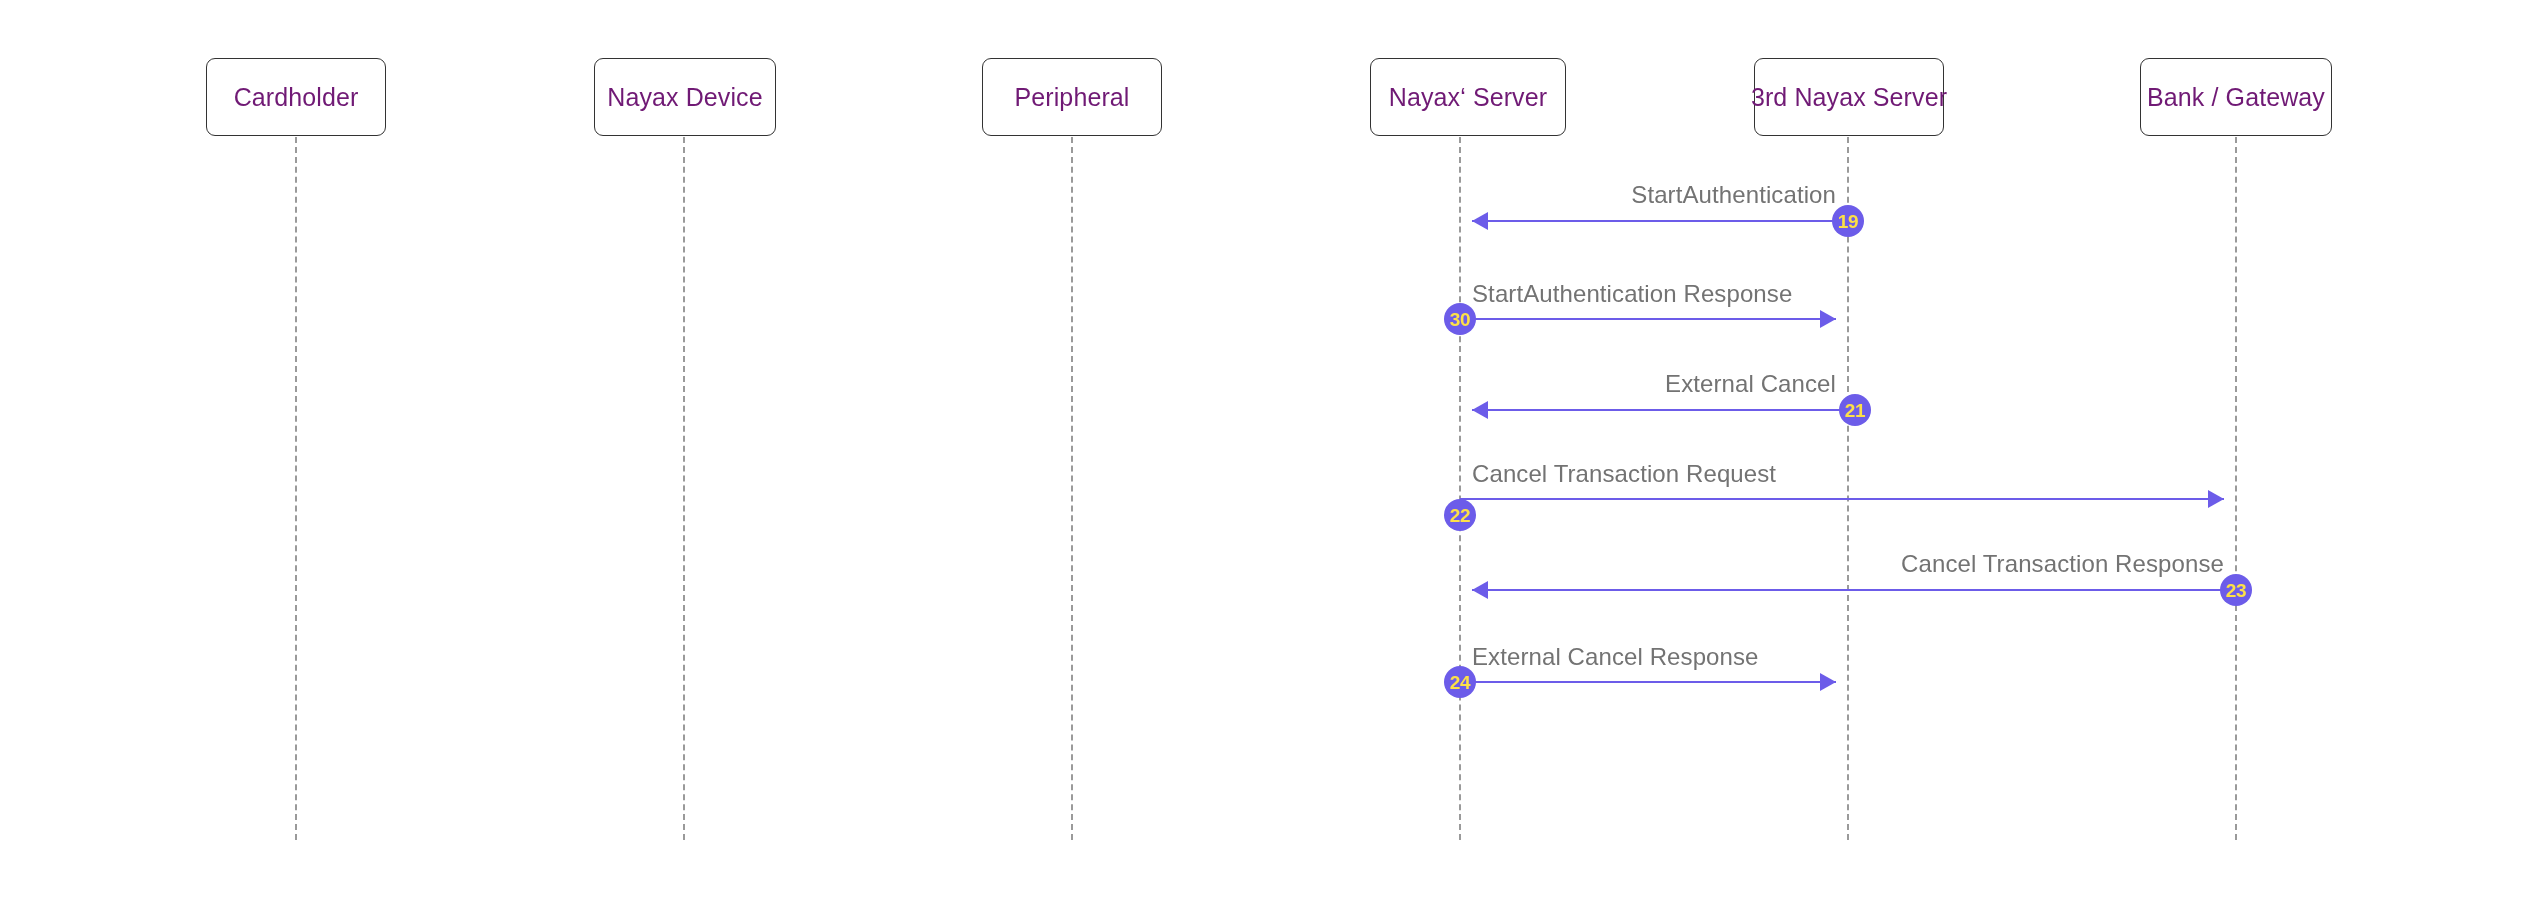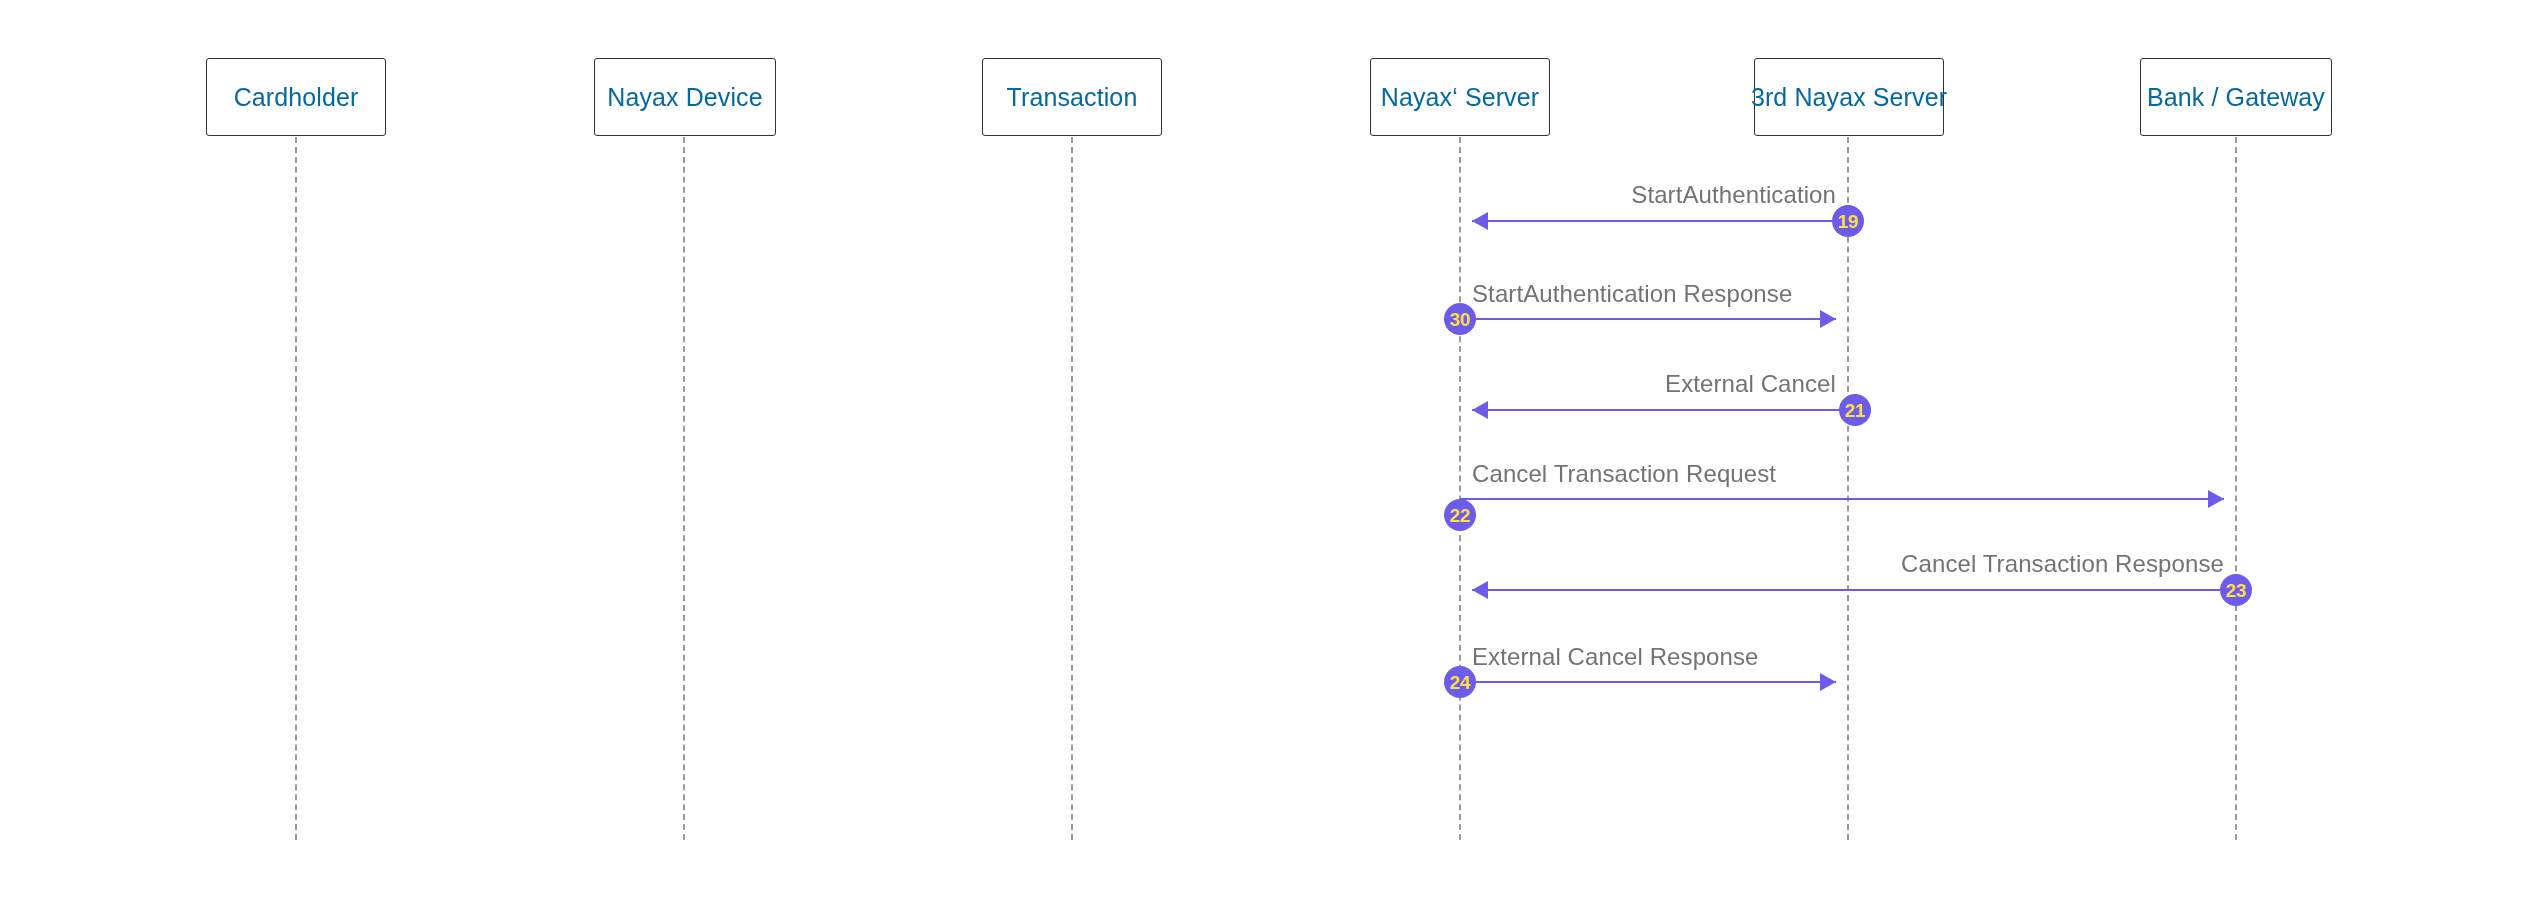--- a/index.html
+++ b/index.html
@@ -22,25 +22,25 @@
     background: #ffffff;
   }
 
   
   .participant {
     position: absolute;
     box-sizing: border-box;
     height: 78px;
     background: #ffffff;
     border: 1.6px solid #333333;
-    border-radius: 3px;
+    border-radius: 9px;
     display: flex;
     align-items: center;
     justify-content: center;
-    color: #0369a1;
+    color: #701a75;
     font-size: 25px;
     line-height: 1;
     letter-spacing: 0.1px;
     white-space: nowrap;
     padding: 0 18px;
   }
 
   
   .lifeline {
     position: absolute;
@@ -114,23 +114,23 @@
       <div class="lifeline" style="left: 2235px; top: 137px; height: 703px;"></div>
     </div>
   <div id="participants-layer">
       <div class="participant" style="left: 206px; width: 180px; top: 58px;">
         <span>Cardholder</span>
       </div>
       <div class="participant" style="left: 594px; width: 182px; top: 58px;">
         <span>Nayax Device</span>
       </div>
       <div class="participant" style="left: 982px; width: 180px; top: 58px;">
-        <span>Transaction</span>
+        <span>Peripheral</span>
       </div>
-      <div class="participant" style="left: 1370px; width: 180px; top: 58px;">
+      <div class="participant" style="left: 1370px; width: 196px; top: 58px;">
         <span>Nayax‘ Server</span>
       </div>
       <div class="participant" style="left: 1754px; width: 190px; top: 58px;">
         <span>3rd Nayax Server</span>
       </div>
       <div class="participant" style="left: 2140px; width: 192px; top: 58px;">
         <span>Bank / Gateway</span>
       </div>
     </div>
   <div id="messages-layer">

